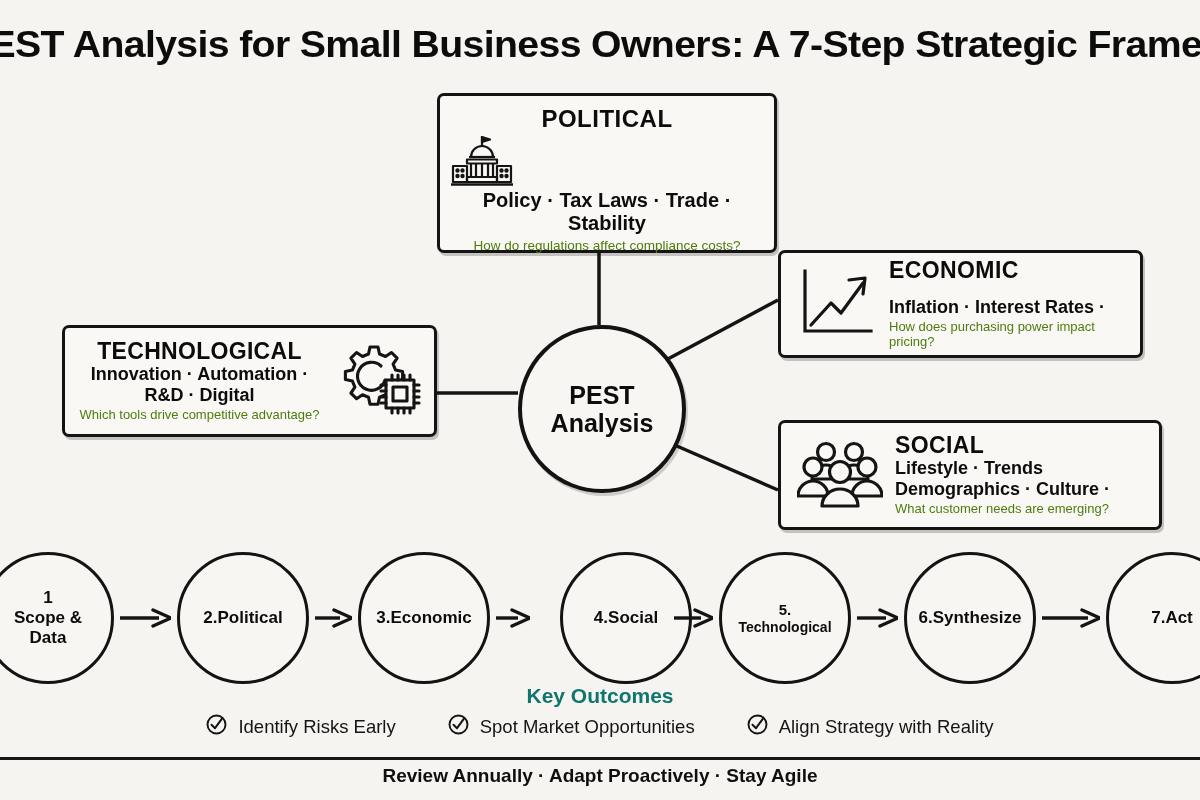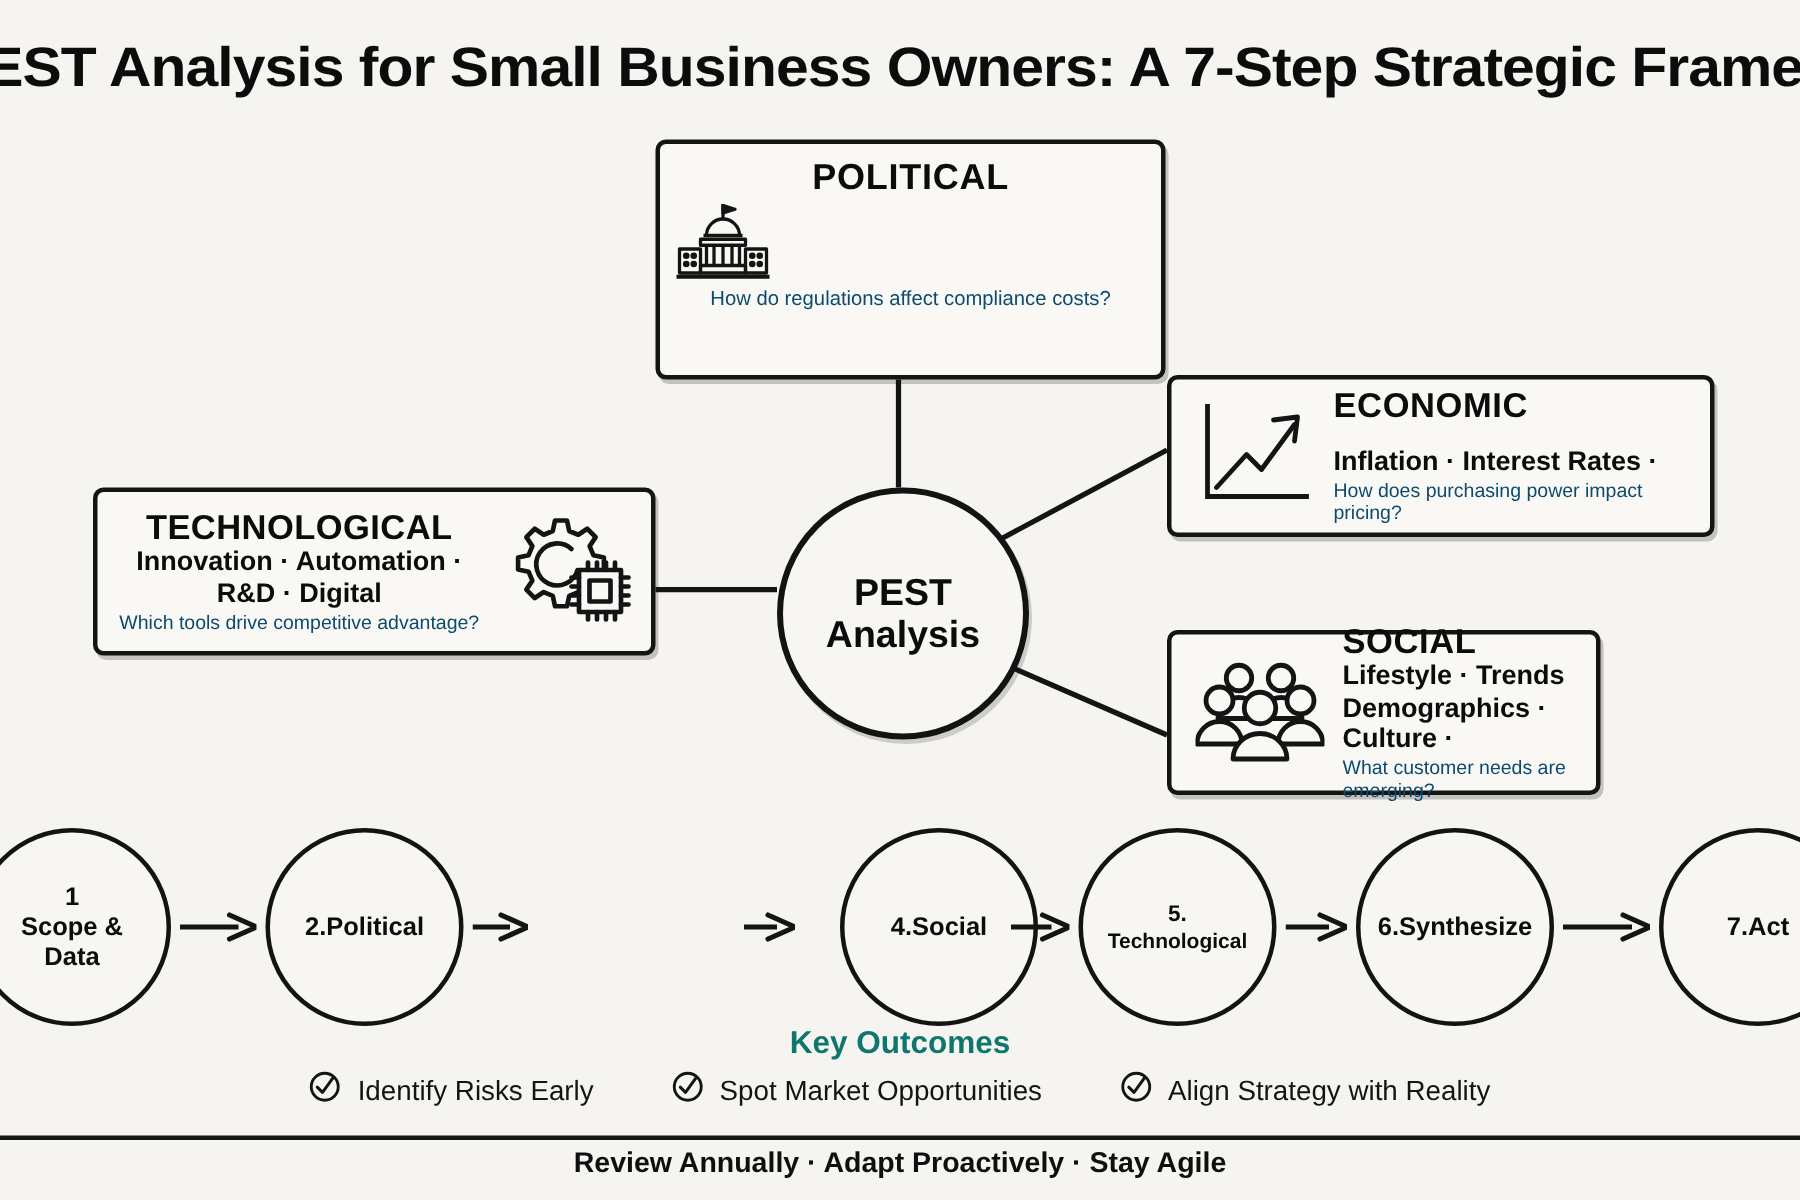--- a/index.html
+++ b/index.html
@@ -44,41 +44,41 @@
     font-weight:bold;
     color:#0c0c0c;
     line-height:1.05;
   }
   .pbox .bk{
     font-weight:bold;
     color:#0c0c0c;
     line-height:1.12;
   }
   .pbox .bq{
-    color:#0c4a6e;
+    color:#4d7c0f;
     line-height:1.15;
   }
 
   
   #box-political{left:437px;top:93px;width:340px;height:160px;padding:8px 10px;text-align:center;}
   #box-political .bt{font-size:24px;letter-spacing:.5px;margin-top:2px;}
   #box-political .icon{margin:4px auto 2px;}
   #box-political .bk{font-size:20px;margin-top:2px;}
   #box-political .bq{font-size:13.5px;margin-top:4px;}
 
   
   #box-economic{left:778px;top:250px;width:365px;height:108px;padding:6px 10px;display:flex;align-items:center;gap:12px;}
   #box-economic .icontop{flex:0 0 auto;padding-left:4px;}
   #box-economic .txt{flex:1 1 auto;text-align:left;}
   #box-economic .bt{font-size:23px;letter-spacing:.4px;}
   #box-economic .bk{font-size:18px;margin-top:15px;}
   #box-economic .bq{font-size:13px;margin-top:3px;}
 
   
-  #box-social{left:778px;top:420px;width:289px;height:110px;padding:6px 10px;display:flex;align-items:center;gap:12px;}
+  #box-social{left:778px;top:420px;width:384px;height:110px;padding:6px 10px;display:flex;align-items:center;gap:12px;}
   #box-social .icontop{flex:0 0 auto;padding-left:6px;}
   #box-social .txt{flex:1 1 auto;text-align:left;}
   #box-social .bt{font-size:23px;letter-spacing:.4px;}
   #box-social .bk{font-size:18px;margin-top:1px;}
   #box-social .bq{font-size:13px;margin-top:3px;}
 
   
   #box-technological{left:62px;top:325px;width:375px;height:112px;padding:5px 8px;display:flex;align-items:center;gap:4px;}
   #box-technological .txt{flex:1 1 auto;text-align:center;}
   #box-technological .icontop{flex:0 0 auto;padding-right:4px;}
@@ -192,20 +192,21 @@
           <rect x="47" y="31" width="14" height="16"></rect>
           <circle cx="51.5" cy="35.5" r="1.1" fill="#141414"></circle>
           <circle cx="56.5" cy="35.5" r="1.1" fill="#141414"></circle>
           <circle cx="51.5" cy="41" r="1.1" fill="#141414"></circle>
           <circle cx="56.5" cy="41" r="1.1" fill="#141414"></circle>
 
           <line x1="1" y1="49.5" x2="63" y2="49.5" stroke-width="2.6"></line>
         </g>
       </svg>
     </div>
+    <div class="bk">Policy · Tax Laws · Trade · Stability</div>
     <div class="bq">How do regulations affect compliance costs?</div>
   </div>
 
   <div class="pbox" id="box-economic">
     <div class="icontop">
       <svg class="ico" width="82" height="78" viewBox="0 0 82 78">
         <g fill="none" stroke="#141414" stroke-width="3.2" stroke-linecap="square">
           <polyline points="10,6 10,66 76,66"></polyline>
           <polyline points="16,60 36,38 46,48 68,18" stroke-linejoin="round" stroke-linecap="round"></polyline>
           <path d="M54 15 L70 13 L68 29" stroke-linejoin="round" stroke-linecap="round"></path>
@@ -303,20 +304,23 @@
           <line x1="0" y1="10" x2="39" y2="10" stroke="#141414" stroke-width="3.4"></line>
           <path d="M33 2 L51 10 L33 18" fill="none" stroke="#141414" stroke-width="3.4" stroke-linejoin="round" stroke-linecap="round"></path>
         </svg></div>
       <div class="step" style="left: 177px;">
         <div class="l1">2.Political</div>
       </div>
       <div class="arrow" style="left: 315px; width: 37px;"><svg width="37" height="20" viewBox="0 0 37 20">
           <line x1="0" y1="10" x2="25" y2="10" stroke="#141414" stroke-width="3.4"></line>
           <path d="M19 2 L37 10 L19 18" fill="none" stroke="#141414" stroke-width="3.4" stroke-linejoin="round" stroke-linecap="round"></path>
         </svg></div>
+      <div class="step" style="left: 358px;">
+        <div class="l1">3.Economic</div>
+      </div>
       <div class="arrow" style="left: 496px; width: 34px;"><svg width="34" height="20" viewBox="0 0 34 20">
           <line x1="0" y1="10" x2="22" y2="10" stroke="#141414" stroke-width="3.4"></line>
           <path d="M16 2 L34 10 L16 18" fill="none" stroke="#141414" stroke-width="3.4" stroke-linejoin="round" stroke-linecap="round"></path>
         </svg></div>
       <div class="step" style="left: 560px;">
         <div class="l1">4.Social</div>
       </div>
       <div class="arrow" style="left: 674px; width: 39px;"><svg width="39" height="20" viewBox="0 0 39 20">
           <line x1="0" y1="10" x2="27" y2="10" stroke="#141414" stroke-width="3.4"></line>
           <path d="M21 2 L39 10 L21 18" fill="none" stroke="#141414" stroke-width="3.4" stroke-linejoin="round" stroke-linecap="round"></path>

